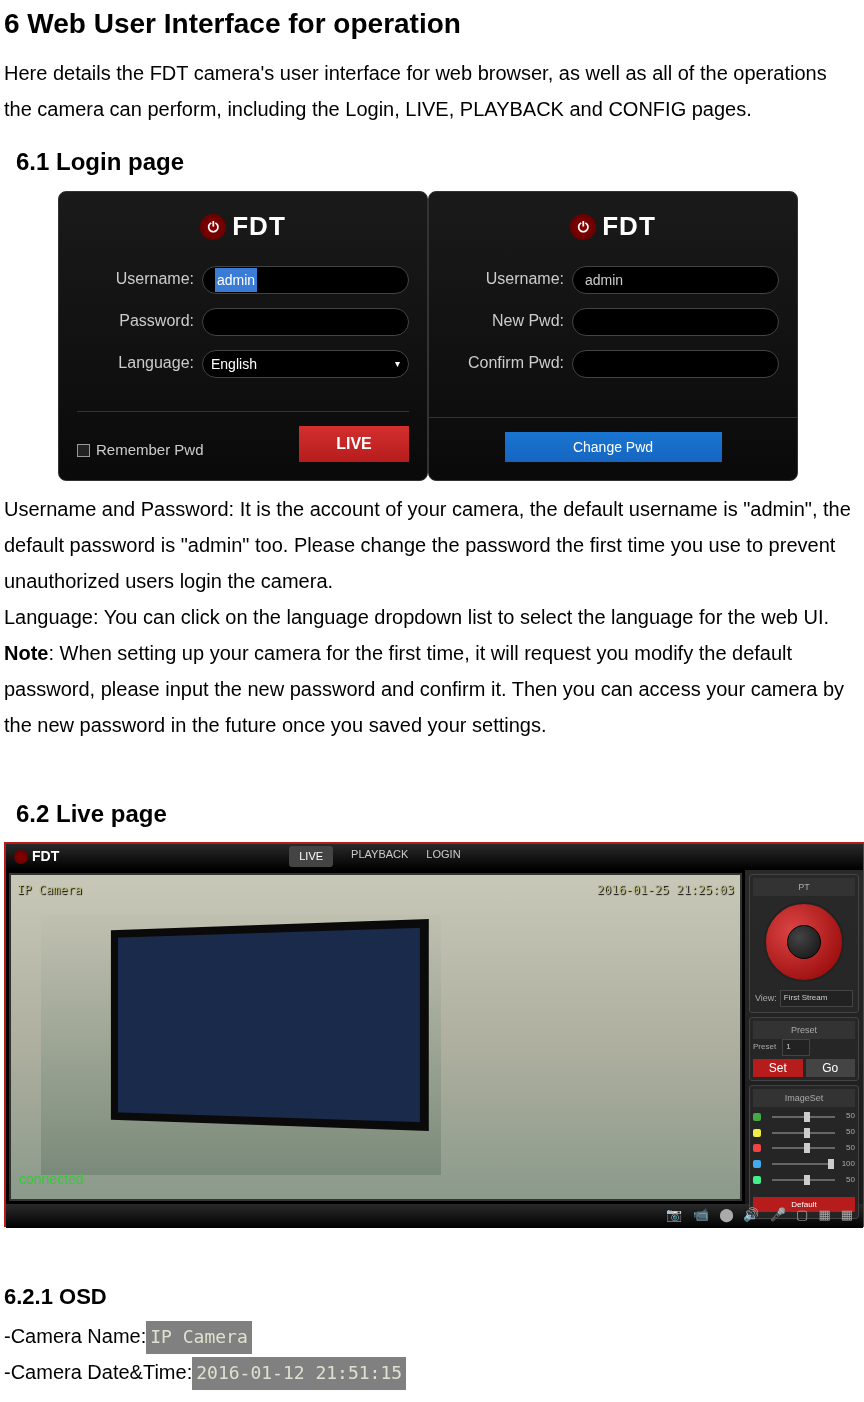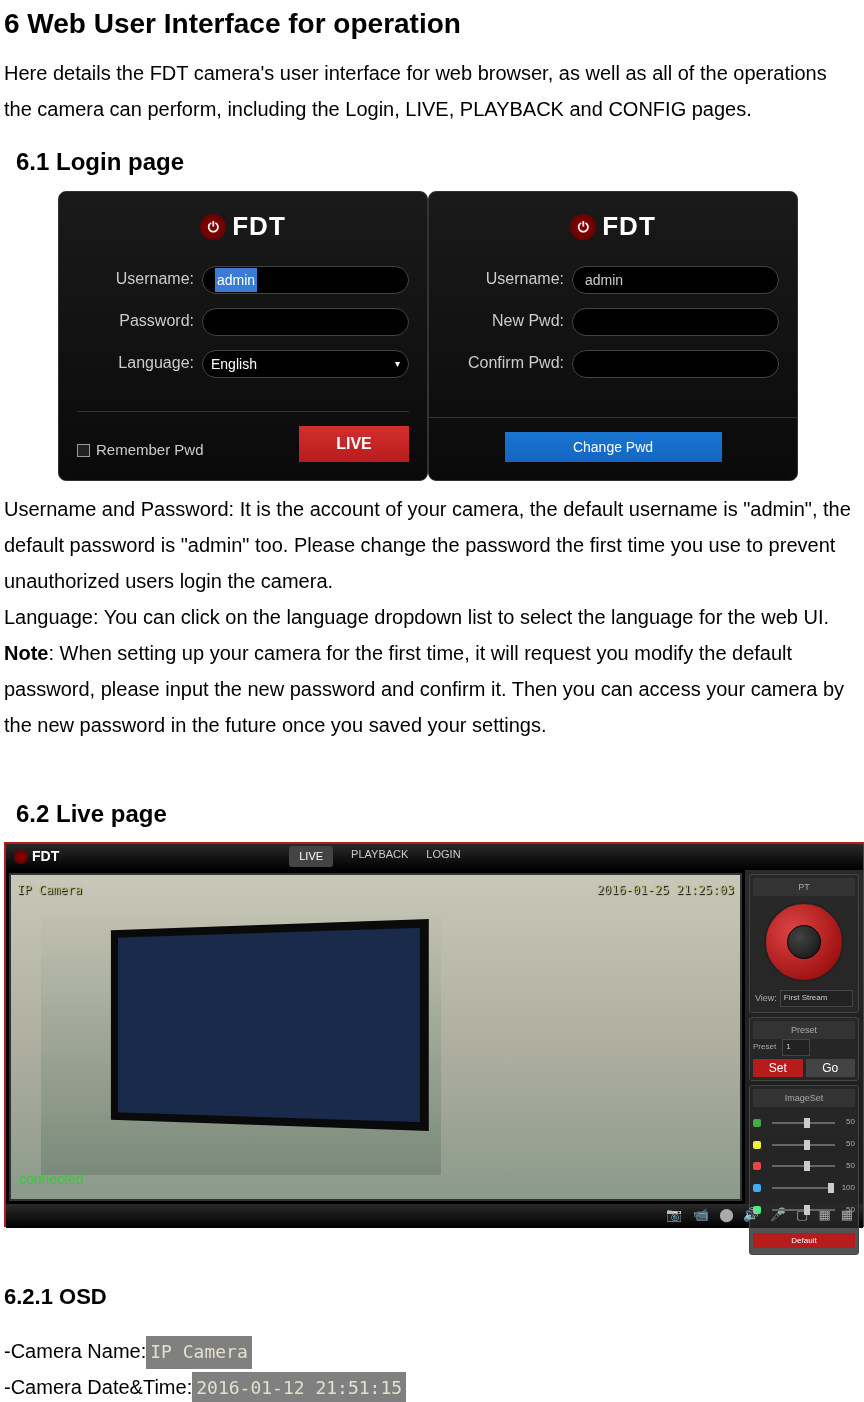--- a/index.html
+++ b/index.html
@@ -7,21 +7,21 @@
       font-family: Arial, sans-serif; 
       width: 864px; 
       margin: 0;
       padding: 2px 4px;
       background: white;
       color: #000;
       line-height: 1.6;
     }
     h1 { font-size: 28px; font-weight: bold; margin-bottom: 8px; }
     h2 { font-size: 24px; font-weight: bold; margin: 16px 12px 8px; }
-    h3 { font-size: 22px; font-weight: bold; margin: 16px 0 19px; }
+    h3 { font-size: 22px; font-weight: bold; margin: 16px 0 4px; }
     p { font-size: 20px; line-height: 1.8; }
     .login-container { display: flex; gap: 0; margin: 10px 0 10px 54px; }
     .login-panel { 
       width: 370px; 
       height: 290px;
       background: linear-gradient(to bottom, #1a1a1a, #0a0a0a);
       border: 1px solid #333;
       border-radius: 8px;
       padding: 14px 18px;
       color: #ccc;
@@ -196,21 +196,21 @@
       border-radius: 50%;
       border: 1px solid #000;
     }
     .view-row { display: flex; align-items: center; font-size: 9px; color: #aaa; padding: 2px; }
     .view-sel { flex: 1; background: #222; color: #ccc; border: 1px solid #444; font-size: 8px; padding: 1px 3px; margin-left: 3px; }
     .preset-btns { display: flex; gap: 3px; margin-top: 3px; }
     .small-btn { flex: 1; font-size: 12px; padding: 2px; border: none; cursor: pointer; }
     .set-btn { background: #b71c1c; color: white; }
     .go-btn { background: #444; color: white; }
     .preset-sel { display: flex; align-items: center; font-size: 8px; color: #aaa; gap: 3px; }
-    .slider-row { display: flex; align-items: center; gap: 11px; margin: 9px 0; font-size: 8px; color: #aaa; }
+    .slider-row { display: flex; align-items: center; gap: 11px; margin: 3px 0; font-size: 8px; color: #aaa; }
     .slider-dot { width: 8px; height: 8px; border-radius: 2px; }
     .slider-track { flex: 1; height: 2px; background: #666; position: relative; }
     .slider-thumb { position: absolute; width: 6px; height: 10px; background: #ccc; top: -4px; }
     .default-btn { width: 100%; background: #b71c1c; color: white; border: none; font-size: 8px; padding: 3px; margin-top: 3px; }
     .live-footer {
       height: 24px;
       background: linear-gradient(to bottom, #2a2a2a, #000);
       display: flex;
       align-items: center;
       justify-content: flex-end;

